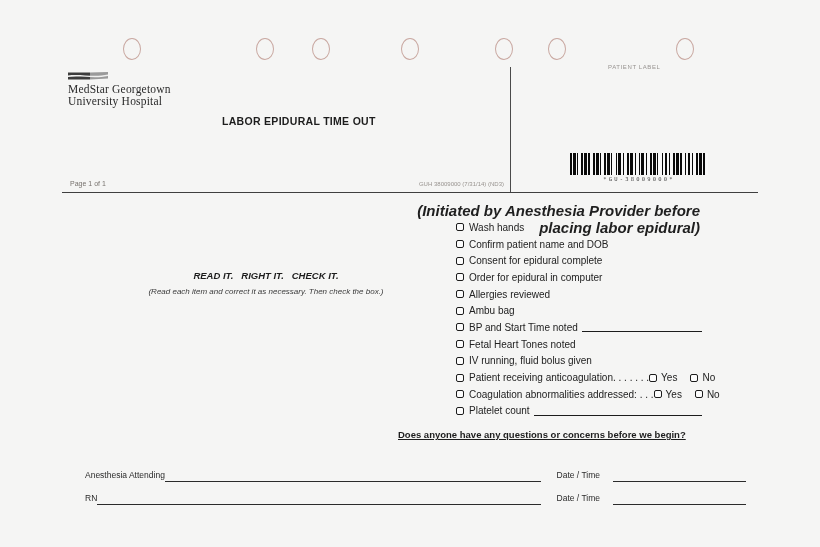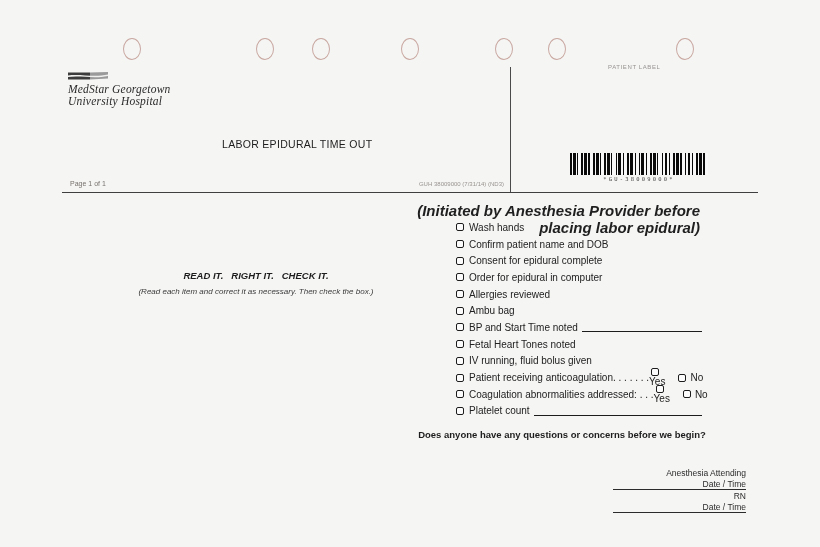--- a/index.html
+++ b/index.html
@@ -22,30 +22,30 @@
   .hole:nth-child(3){left:312px;}
   .hole:nth-child(4){left:401px;}
   .hole:nth-child(5){left:495px;}
   .hole:nth-child(6){left:548px;}
   .hole:nth-child(7){left:676px;}
 
   
   .logo{left:68px;top:70px;width:140px;}
   .logo .name{
     font-family:"Liberation Serif", serif;
-    font-size:11.5px;line-height:11.5px;color:#2a2a2a;letter-spacing:.2px;font-style:italic;
+    font-size:11.5px;line-height:11.5px;color:#2a2a2a;letter-spacing:.2px;
   }
   .logo svg{display:block;margin-bottom:2px;}
 
   .patient-label{
     left:608px;top:64px;font-size:6px;letter-spacing:.6px;color:#979390;
   }
 
   .title{
-    left:222px;top:138px;font-size:10.5px;font-weight:normal;letter-spacing:.3px;color:#1d1d1d;
+    left:222px;top:115px;font-size:10.5px;font-weight:bold;letter-spacing:.3px;color:#1d1d1d;
   }
 
   .vline{left:510px;top:67px;width:1px;height:126px;background:#4a4a4a;}
   .hrule{left:62px;top:192px;width:696px;height:1px;background:#3f3f3f;}
 
   .barcode-wrap{left:570px;top:153px;width:138px;text-align:center;}
   .barcode{
     height:22px;width:138px;
     background:repeating-linear-gradient(90deg,
       #0a0a0a 0 1.5px,#f8f8f8 1.5px 2.5px,
@@ -69,40 +69,40 @@
   .checklist{left:456px;top:219px;width:246px;}
   .chk-row{display:flex;align-items:center;height:16.7px;font-size:10px;color:#222;}
   .cbox{
     flex:0 0 auto;width:8px;height:8px;border:1.2px solid #1c1c1c;border-radius:2px;
     background:#fcfcfc;margin-right:5px;box-sizing:border-box;
   }
   .chk-label{white-space:nowrap;}
   .fill-line{flex:1;border-bottom:1px solid #1c1c1c;height:9px;margin-left:4px;}
   .leader{white-space:pre;color:#222;}
   .yn{display:flex;align-items:center;}
-  .yn-yes{margin-left:auto;flex-direction:column;}
+  .yn-yes{margin-left:auto;}
   .yn-no{margin-left:13px;}
   .yn .cbox{margin-right:4px;}
 
-  .read-it{left:110px;top:270px;width:292px;text-align:center;}
+  .read-it{left:120px;top:270px;width:292px;text-align:center;}
   .read-it .line1{
     font-size:9.5px;font-weight:bold;font-style:italic;white-space:pre;color:#1d1d1d;
   }
   .read-it .line2{
     font-size:8px;font-style:italic;color:#3a3a3a;margin-top:6px;white-space:nowrap;
   }
 
   .question{
-    left:412px;top:429px;width:300px;text-align:center;
-    font-size:9.5px;font-weight:bold;color:#1d1d1d;
+    left:398px;top:429px;width:300px;text-align:left;
+    font-size:9.5px;font-weight:bold;color:#1d1d1d;text-decoration:underline;
   }
 
   
   .signatures{left:85px;top:468px;width:661px;}
-  .sig-row{display:flex;align-items:flex-end;height:14px;margin-bottom:9px;font-size:8.5px;color:#2b2b2b;flex-direction:column;}
+  .sig-row{display:flex;align-items:center;height:14px;margin-bottom:9px;font-size:8.5px;color:#2b2b2b;}
   .sig-label{white-space:nowrap;padding-bottom:0;}
   .sig-line{flex:1;border-bottom:1px solid #2b2b2b;height:12px;}
   .date-label{white-space:nowrap;margin-left:16px;}
   .date-line{width:133px;border-bottom:1px solid #2b2b2b;height:12px;margin-left:13px;}
 </style>
 </head>
 <body>
 
 <div>
   <div class="hole"></div>

